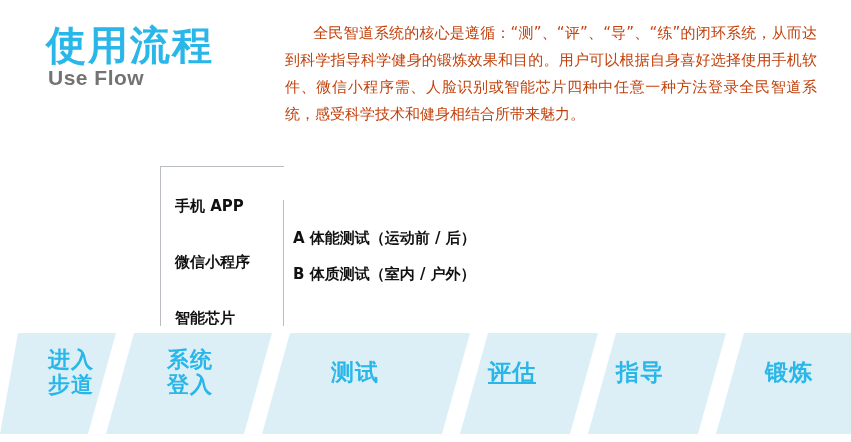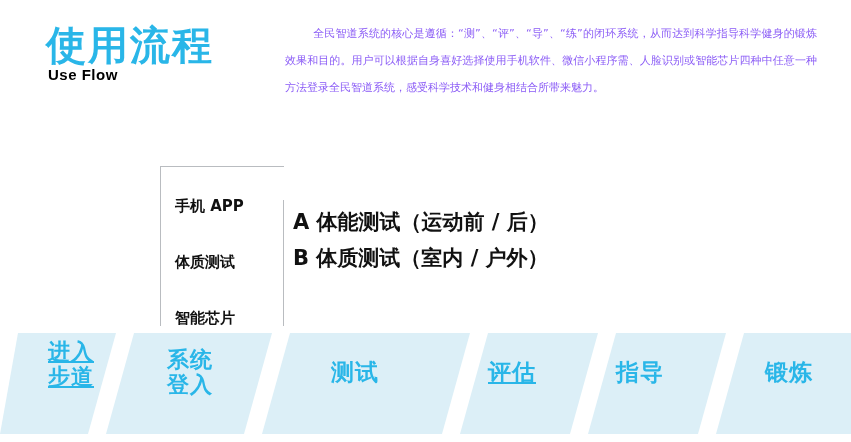--- a/index.html
+++ b/index.html
@@ -29,36 +29,36 @@
     font-weight: bold;
     letter-spacing: 2px;
     color: #29b6e8;
     font-family: "DejaVu Sans", "Liberation Sans", sans-serif;
     white-space: nowrap;
   }
   .title-en {
     position: absolute;
     left: 48px;
     top: 66px;
-    font-size: 15px;
-    font-weight: bold;
-    color: #000000;
+    font-size: 21px;
+    font-weight: bold;
+    color: #737373;
     letter-spacing: 0.5px;
     white-space: nowrap;
   }
 
   
   .intro {
     position: absolute;
     left: 285px;
     top: 20px;
     width: 532px;
-    font-size: 11px;
+    font-size: 15px;
     line-height: 27px;
-    color: #8b5cf6;
+    color: #c2410c;
     text-align: justify;
     font-family: "DejaVu Sans", "Liberation Sans", sans-serif;
   }
   .intro .indent {
     display: inline-block;
     width: 28px;
   }
 
   
   .login-list {
@@ -72,22 +72,22 @@
     font-weight: bold;
   }
   .login-list div {
     white-space: nowrap;
     margin-top: 20px;
   }
 
   .test-list {
     position: absolute;
     left: 293px;
-    top: 204px;
-    font-size: 21px;
+    top: 220px;
+    font-size: 15px;
     line-height: 36px;
     color: #111111;
     font-family: "DejaVu Sans", "Liberation Sans", sans-serif;
     font-weight: bold;
   }
   .test-list div {
     white-space: nowrap;
   }
 
   
@@ -139,21 +139,21 @@
   <div class="title-en">Use Flow</div>
 
   <div class="intro"><span class="indent"></span><span>全民智道系统的核心是遵循：“测”、“评”、“导”、“练”的闭环系统，从而达到科学指导科学健身的锻炼效果和目的。用户可以根据自身喜好选择使用手机软件、微信小程序需、人脸识别或智能芯片四种中任意一种方法登录全民智道系统，感受科学技术和健身相结合所带来魅力。</span></div>
 
   <div class="vline" style="left:160px; top:166px; height:160px;"></div>
   <div class="vline" style="left:283px; top:200px; height:126px;"></div>
   <div class="hline" style="left:160px; top:166px; width:124px;"></div>
 
   <div class="login-list">
     <div>手机 APP</div>
-    <div>体质测试</div>
+    <div>微信小程序</div>
     <div>智能芯片</div>
   </div>
 
   <div class="test-list">
     <div>A  体能测试（运动前 / 后）</div>
     <div>B  体质测试（室内 / 户外）</div>
   </div>
 
   <div class="ribbon">
     <svg width="851" height="117" viewBox="0 0 851 117" xmlns="http://www.w3.org/2000/svg" aria-hidden="true">
@@ -164,21 +164,21 @@
 
       <polygon points="290,8 470,8 442,109 262,109" fill="#dceff7"></polygon>
 
       <polygon points="488,8 598,8 570,109 460,109" fill="#dceff7"></polygon>
 
       <polygon points="616,8 726,8 698,109 588,109" fill="#dceff7"></polygon>
 
       <polygon points="744,8 851,8 851,109 716,109" fill="#dceff7"></polygon>
     </svg>
 
-    <div class="step-label step-2line" style="left:36px; top:14px; width:70px;text-decoration:underline;">
+    <div class="step-label step-2line" style="left:36px; top:22px; width:70px;">
       <div>进入</div>
       <div>步道</div>
     </div>
 
     <div class="step-label step-2line" style="left:155px; top:22px; width:70px;">
       <div>系统</div>
       <div>登入</div>
     </div>
 
     <div class="step-label step-1line" style="left:325px; top:35px; width:60px;">

